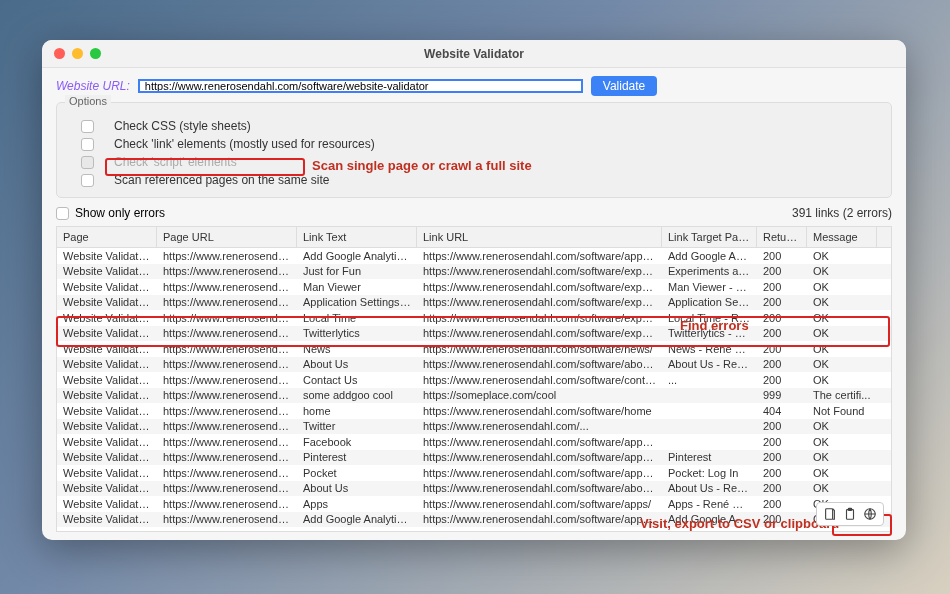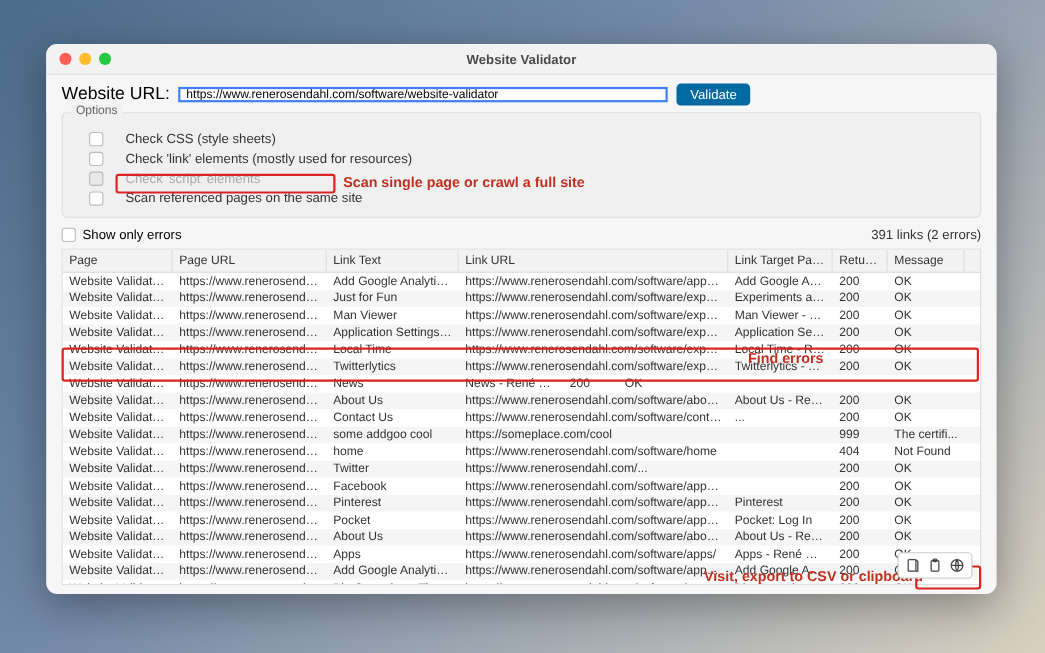--- a/index.html
+++ b/index.html
@@ -6,23 +6,23 @@
 body { background: linear-gradient(135deg, #4a6b8a 0%, #7389a8 40%, #d8d0c0 100%); width: 950px; height: 594px; overflow: hidden; position: relative; }
 .window { position: absolute; left: 42px; top: 40px; width: 864px; height: 500px; background: #f6f6f6; border-radius: 10px; box-shadow: 0 10px 40px rgba(0,0,0,0.35); overflow: hidden; display: flex; flex-direction: column; }
 .titlebar { height: 28px; background: #f2f2f2; display: flex; align-items: center; position: relative; border-bottom: 1px solid #e0e0e0; }
 .traffic { display: flex; gap: 7px; margin-left: 12px; }
 .dot { width: 11px; height: 11px; border-radius: 50%; }
 .dot.red { background: #ff5f57; }
 .dot.yellow { background: #febc2e; }
 .dot.green { background: #28c840; }
 .title { position: absolute; left: 0; right: 0; text-align: center; font-size: 12px; font-weight: 600; color: #4a4a4a; }
 .toolbar { padding: 8px 14px 6px; display: flex; align-items: center; gap: 8px; background: #f6f6f6; }
-.url-label { font-size: 16px; color: #000000; }
+.url-label { font-size: 12px; color: #8b5cf6; font-style: italic; }
 .url-input { flex: 0 0 445px; height: 14px; border: 2px solid #3d7ff5; border-radius: 0; padding: 1px 5px; font-size: 11px; background: #fff; outline: none; }
-.validate-btn { background: #0369a1; color: #fff; border: none; border-radius: 4px; padding: 3px 12px; font-size: 12px; cursor: pointer; }
+.validate-btn { background: #3b82f6; color: #fff; border: none; border-radius: 4px; padding: 3px 12px; font-size: 12px; cursor: pointer; }
 .options-box { margin: 0 14px 6px; border: 1px solid #ddd; border-radius: 5px; background: #f0f0f0; position: relative; padding: 14px 24px 8px; }
 .options-legend { position: absolute; top: -8px; left: 8px; background: #f0f0f0; padding: 0 4px; font-size: 11px; color: #666; }
 .opt-row { display: flex; align-items: center; gap: 20px; padding: 2px 0; font-size: 12px; color: #333; }
 .opt-row.dim { color: #aaa; }
 .checkbox { width: 13px; height: 13px; border: 1px solid #bbb; border-radius: 3px; background: #fff; flex-shrink: 0; }
 .checkbox.dim { background: #e8e8e8; }
 .red-box { border: 2px solid #d22; border-radius: 3px; position: absolute; pointer-events: none; }
 .annotation { position: absolute; color: #c03020; font-weight: 600; font-size: 13px; pointer-events: none; }
 .below-opts { display: flex; align-items: center; padding: 2px 14px 6px; font-size: 12px; }
 .status { margin-left: auto; color: #333; }
@@ -145,20 +145,21 @@
           <div class="td c2">Twitterlytics</div>
           <div class="td c3">https://www.renerosendahl.com/software/experiments/t...</div>
           <div class="td c4">Twitterlytics - René...</div>
           <div class="td c5">200</div>
           <div class="td c6">OK</div>
         </div>
         <div class="tr">
           <div class="td c0">Website Validator - R...</div>
           <div class="td c1">https://www.renerosendahl.co...</div>
           <div class="td c2">News</div>
+          <div class="td c3">https://www.renerosendahl.com/software/news/</div>
           <div class="td c4">News - René Rosen...</div>
           <div class="td c5">200</div>
           <div class="td c6">OK</div>
         </div>
         <div class="tr">
           <div class="td c0">Website Validator - R...</div>
           <div class="td c1">https://www.renerosendahl.co...</div>
           <div class="td c2">About Us</div>
           <div class="td c3">https://www.renerosendahl.com/software/aboutus/</div>
           <div class="td c4">About Us - René Ro...</div>

